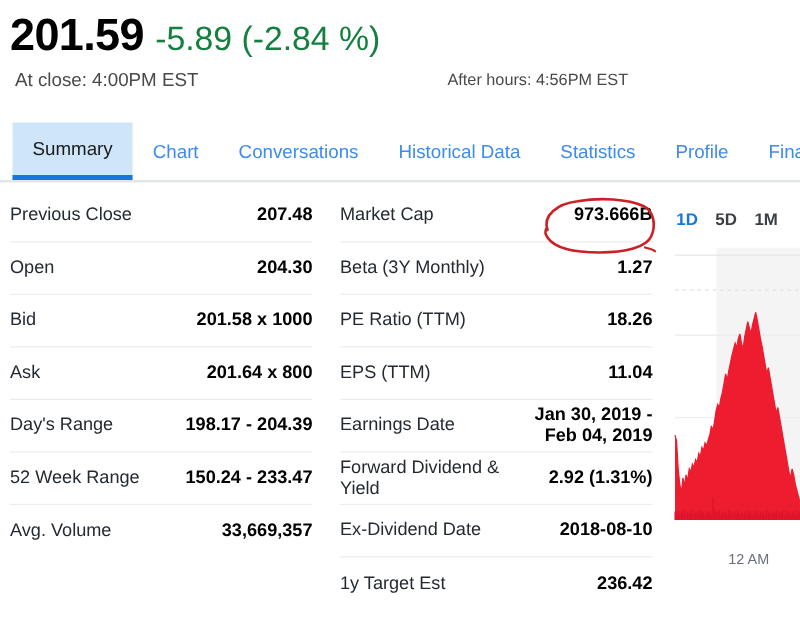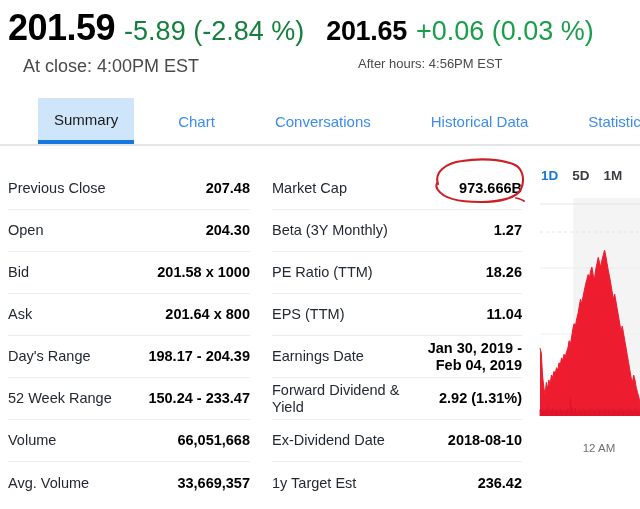--- a/index.html
+++ b/index.html
@@ -63,22 +63,22 @@
     margin-left: 9px;
     line-height: 40px;
   }
   .meta-row {
     position: absolute;
     left: 8px; top: 56px;
     width: 632px; height: 20px;
   }
   .meta-close {
     position: absolute;
-    left: 15px; top: 0;
-    font-size: 18px;
+    left: 4px; top: 0;
+    font-size: 15px;
     color: #4a4a4a;
     white-space: nowrap;
   }
   .meta-after {
     position: absolute;
     left: 350px; top: 0;
     font-size: 13px;
     color: #4a4a4a;
     white-space: nowrap;
   }
@@ -102,37 +102,36 @@
   .tab {
     display: flex;
     align-items: center;
     padding: 0 16px;
     font-size: 15px;
     color: #3d8bef;
     background: transparent;
     box-sizing: border-box;
     cursor: pointer;
     height: 46px;
-    margin-left: 28px;
   }
   .tab.active {
     background: #cfe5fa;
     color: #1b1b1b;
     border-bottom: 4px solid #1577e0;
   }
 
   
   .stats-area {
     position: absolute;
     left: 0; top: 152px;
     width: 640px; height: 357px;
   }
   .col {
     position: absolute;
-    top: 16px;
+    top: 0;
   }
   .col-left  { left: 8px;   width: 242px; }
   .col-mid   { left: 272px; width: 250px; }
 
   .stat-row {
     position: relative;
     height: 42px;
     border-bottom: 1px solid #ededed;
     display: flex;
     align-items: center;
@@ -209,24 +208,20 @@
 </head>
 <body>
 
 <div class="header">
 
   <div class="quote-row">
     <div class="quote-block regular">
       <span class="price-main">201.59</span>
       <span class="change-neg">-5.89 (-2.84 %)</span>
     </div>
-    <div class="quote-block after">
-      <span class="price-after">201.65</span>
-      <span class="change-pos">+0.06 (0.03 %)</span>
-    </div>
   </div>
 
   <div class="meta-row">
     <span class="meta-close">At close: 4:00PM EST</span>
     <span class="meta-after">After hours: 4:56PM EST</span>
   </div>
 </div>
 
 <div class="tabbar">
   <div class="tabs-inner" id="tabs-inner">
@@ -272,24 +267,20 @@
         <div class="stat-label">Ask</div>
         <div class="stat-value">201.64 x 800</div>
       </div>
       <div class="stat-row">
         <div class="stat-label">Day's Range</div>
         <div class="stat-value">198.17 - 204.39</div>
       </div>
       <div class="stat-row">
         <div class="stat-label">52 Week Range</div>
         <div class="stat-value">150.24 - 233.47</div>
-      </div>
-      <div class="stat-row">
-        <div class="stat-label">Volume</div>
-        <div class="stat-value">66,051,668</div>
       </div>
       <div class="stat-row last">
         <div class="stat-label">Avg. Volume</div>
         <div class="stat-value">33,669,357</div>
       </div>
     </div>
   <div class="col col-mid" id="col-mid">
       <div class="stat-row">
         <div class="stat-label">Market Cap</div>
         <div class="stat-value">973.666B</div>

